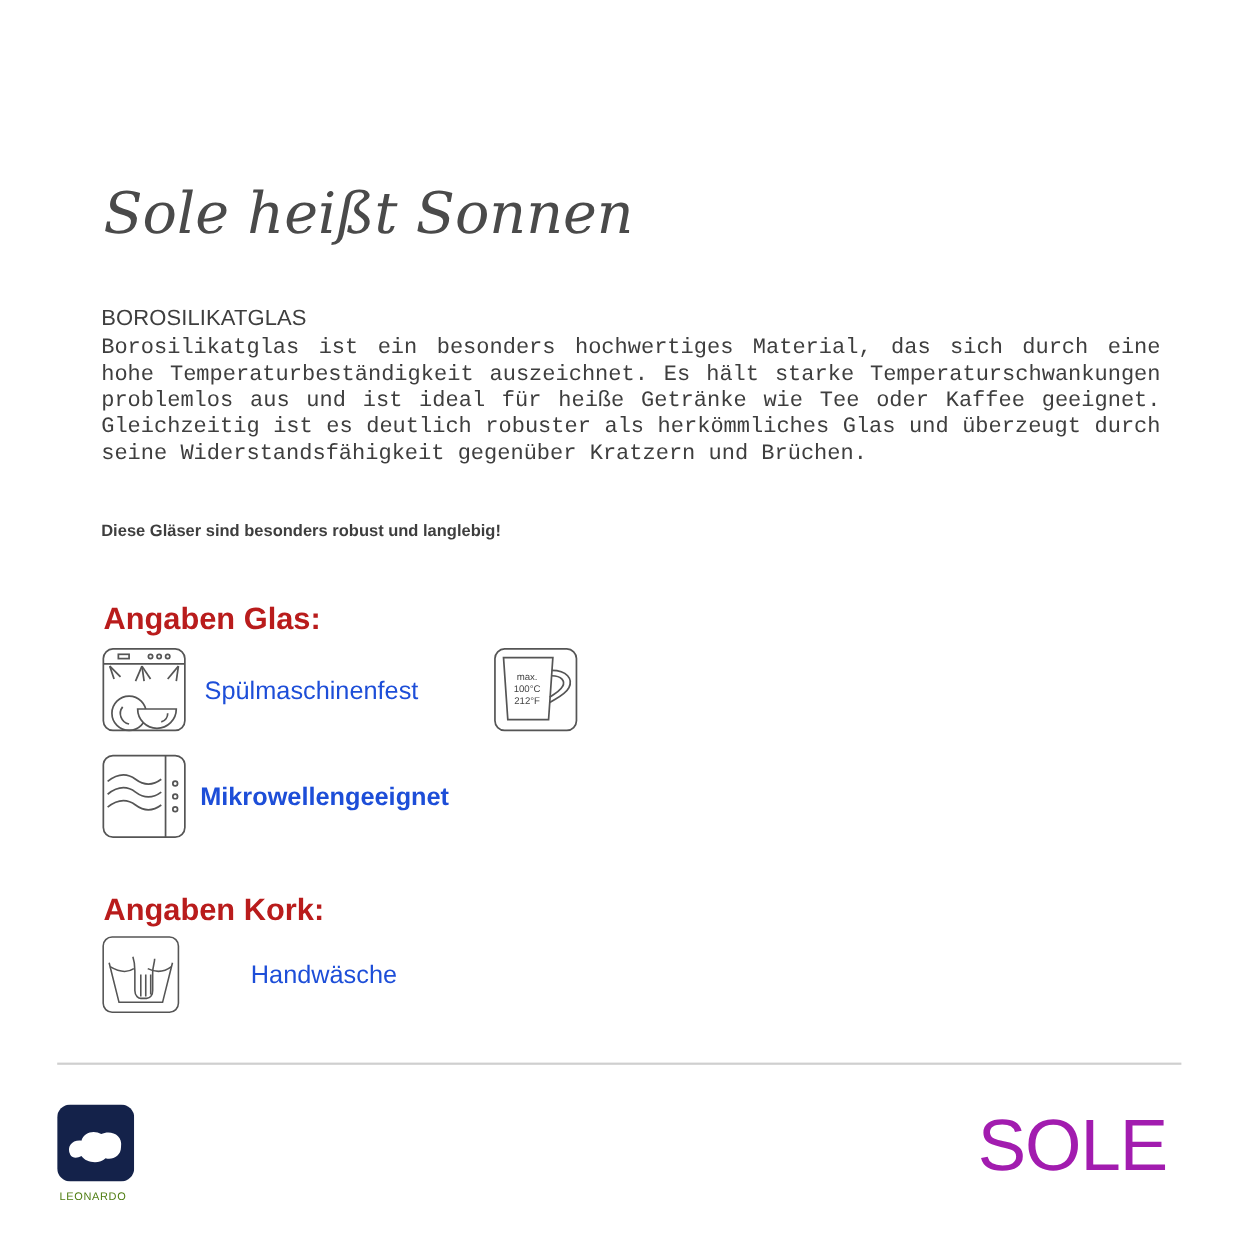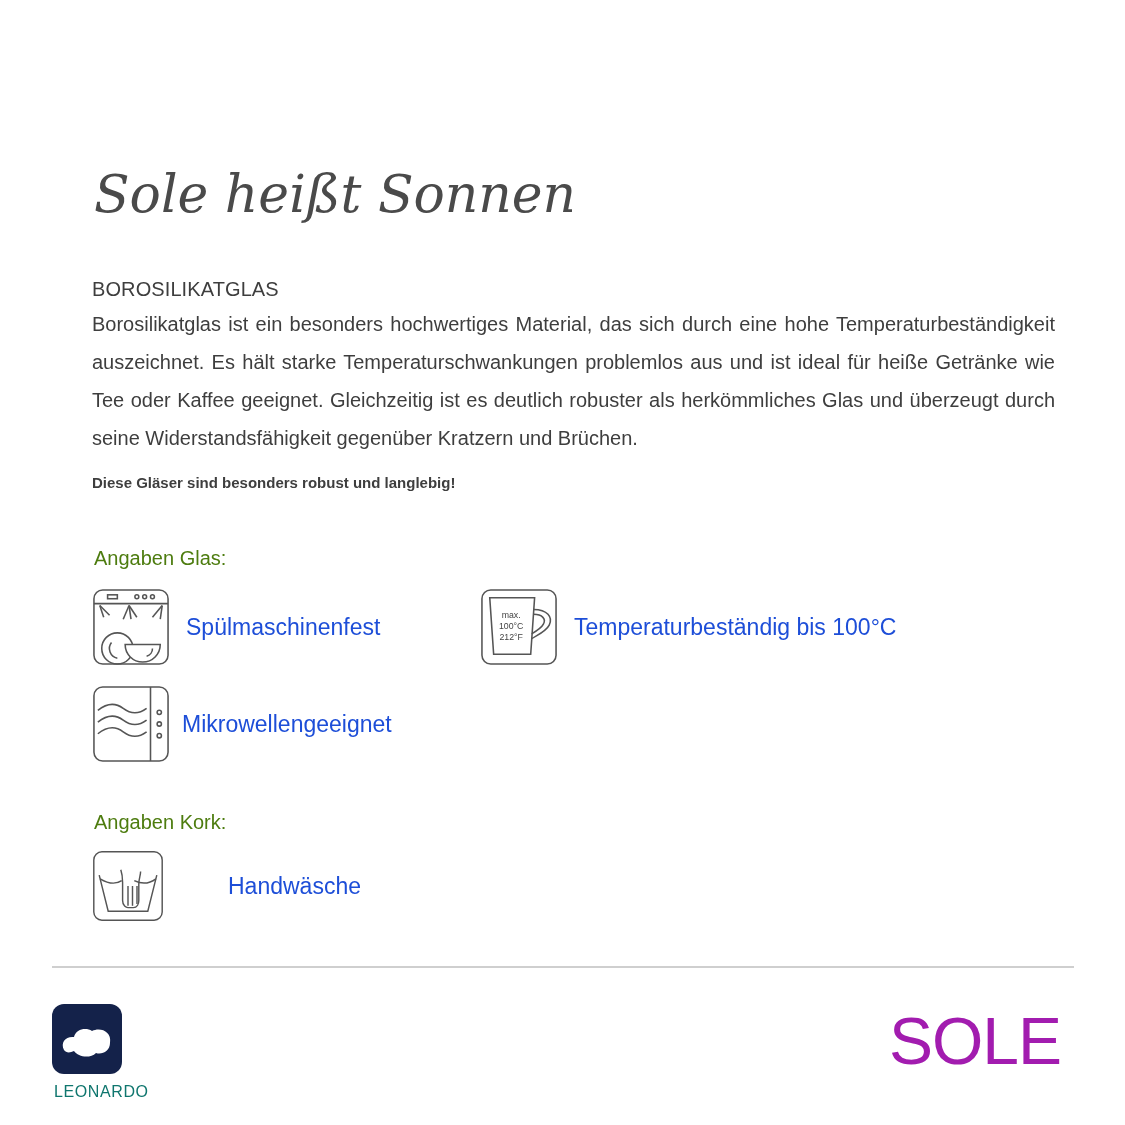--- a/index.html
+++ b/index.html
@@ -2,32 +2,32 @@
 <html><head>
   <meta charset="utf-8">
   <style>
     html, body { margin: 0; padding: 0; background: #ffffff; }
     body { width: 1125px; height: 1125px; position: relative; overflow: hidden;
            font-family: "Liberation Sans", sans-serif; color: #3c3c3c; }
     .abs { position: absolute; }
     .script-title { left: 92px; top: 150px; width: 480px; height: 80px; }
     .script-title svg { width: 100%; height: 100%; }
     .section-heading { left: 92px; top: 278px; font-size: 20px; font-weight: normal; color: #3e3e3e; letter-spacing: 0.1px; }
-    .body-para { left: 92px; top: 305px; width: 963px; font-size: 20px; line-height: 38px;
-                 text-align: justify; color: #3e3e3e; }
+    .body-para { left: 92px; top: 305px; width: 963px; font-size: 20px; line-height: 24px;
+                 text-align: justify; color: #3e3e3e; font-family: Liberation Mono, monospace; }
     .emphasis { left: 92px; top: 474px; font-size: 15px; font-weight: bold; color: #3e3e3e; }
-    .sub-heading { font-size: 20px; font-weight: normal; color: #4d7c0f; }
+    .sub-heading { font-size: 28px; font-weight: bold; color: #b91c1c; }
     .feature { display: flex; align-items: center; }
     .feature .icon { width: 78px; height: 78px; flex: none; }
     .feature .icon svg { width: 100%; height: 100%; }
     .feature .label { font-size: 23px; color: #1d4ed8; margin-left: 16px; }
     .divider { left: 52px; top: 966px; width: 1022px; height: 2px; background: #cfcfcf; }
     .leonardo-logo { left: 52px; top: 1004px; width: 70px; height: 70px; }
     .leonardo-logo svg { width: 100%; height: 100%; }
-    .leonardo-text { left: 54px; top: 1083px; font-size: 16px; letter-spacing: 0.6px; color: #0f766e; }
+    .leonardo-text { left: 54px; top: 1083px; font-size: 10px; letter-spacing: 0.6px; color: #4d7c0f; }
     .sole-logo { right: 64px; top: 1008px; font-size: 66px; color: #a21caf; letter-spacing: -1px; line-height: 1; }
   </style>
 </head>
 <body>
 
 <div class="abs script-title">
   <svg viewBox="0 0 480 80">
     <text x="2" y="62" font-family="DejaVu Serif, serif" font-style="italic" font-size="52" fill="#4a4a4a">Sole heißt Sonnenschein</text>
   </svg>
 </div>
@@ -56,49 +56,48 @@
         <line x1="72" y1="18" x2="70" y2="32"></line>
       <circle cx="26" cy="62" r="16"></circle>
       <path d="M20 56 a10 10 0 0 0 6 16"></path>
       <path d="M34 58 h36 a18 18 0 0 1 -36 0z" fill="#fff"></path>
       <path d="M62 62 a8 8 0 0 1 -6 8"></path>
     </svg>
   </div>
   <span class="label">Spülmaschinenfest</span>
 </div>
 
-<div class="abs feature" style="left:480px; top:588px;">
+<div class="abs feature" style="left:448px; top:588px;">
   <div class="icon">
     <svg viewBox="0 0 80 80" fill="none" stroke="#555" stroke-width="1.6">
       <rect x="2" y="2" width="76" height="76" rx="9"></rect>
       <path d="M10 10 h46 l-4 58 h-38 z"></path>
       <path d="M55 22 c14 0 20 8 16 16 c-3 6 -10 9 -18 14"></path>
       <path d="M55 27 c9 0 13 5 10 10 c-2 4 -7 7 -12 10"></path>
       <text x="32" y="31" font-size="9" text-anchor="middle" fill="#444" stroke="none" font-family="Liberation Sans, sans-serif">max.</text>
       <text x="32" y="42" font-size="9" text-anchor="middle" fill="#444" stroke="none" font-family="Liberation Sans, sans-serif">100°C</text>
       <text x="32" y="53" font-size="9" text-anchor="middle" fill="#444" stroke="none" font-family="Liberation Sans, sans-serif">212°F</text>
     </svg>
   </div>
-  <span class="label">Temperaturbeständig bis 100°C</span>
 </div>
 
 <div class="abs feature" style="left:92px; top:685px;">
   <div class="icon">
     <svg viewBox="0 0 80 80" fill="none" stroke="#555" stroke-width="1.6">
       <rect x="2" y="2" width="76" height="76" rx="9"></rect>
       <line x1="60" y1="2" x2="60" y2="78"></line>
       <circle cx="69" cy="28" r="2.2"></circle>
         <circle cx="69" cy="40" r="2.2"></circle>
         <circle cx="69" cy="52" r="2.2"></circle>
       <path d="M6 26 c10 -8 18 -8 26 -2 s16 6 24 0"></path>
       <path d="M6 38 c10 -8 18 -8 26 -2 s16 6 24 0"></path>
       <path d="M6 50 c10 -8 18 -8 26 -2 s16 6 24 0"></path>
     </svg>
   </div>
-  <span class="label" style="margin-left:12px;">Mikrowellengeeignet</span>
+  <span class="label" style="margin-left:12px;font-weight:bold;">Mikrowellengeeignet</span>
 </div>
 
 <div class="abs sub-heading" style="left:94px; top:811px;">Angaben Kork:</div>
 
 <div class="abs feature" style="left:92px; top:850px;gap:48px;">
   <div class="icon" style="width:72px;height:72px;">
     <svg viewBox="0 0 80 80" fill="none" stroke="#555" stroke-width="1.6">
       <rect x="2" y="2" width="76" height="76" rx="9"></rect>
       <path d="M8 28 l10 40 h44 l10 -40"></path>
       <path d="M9 32 c10 6 18 6 24 2"></path>

